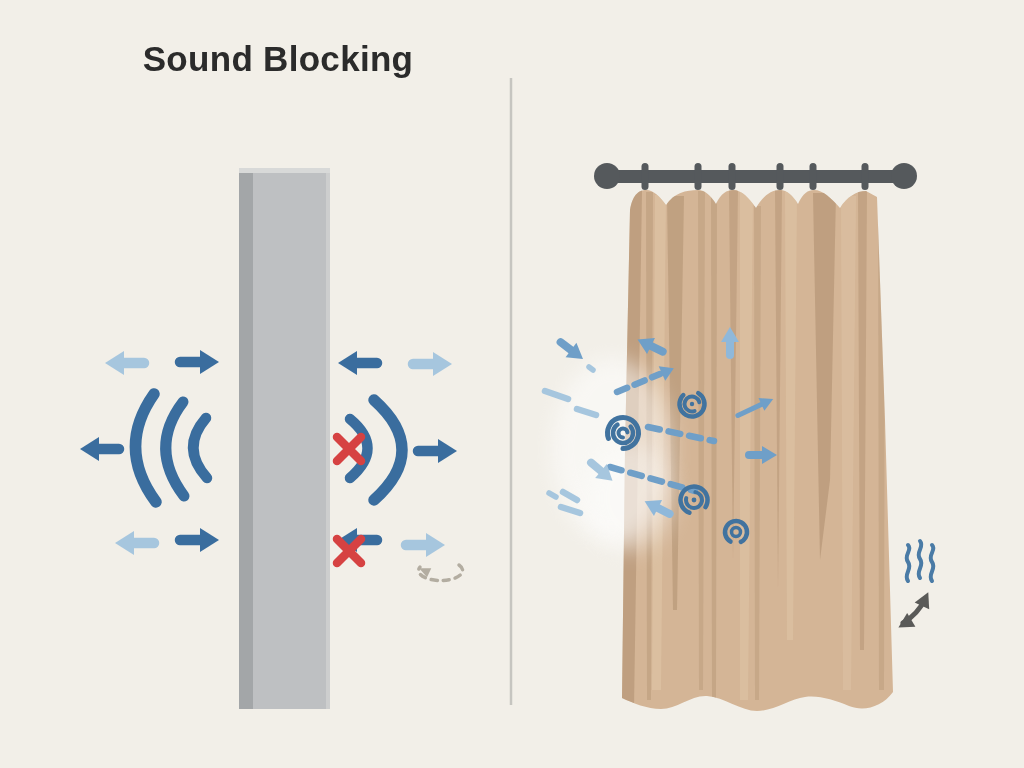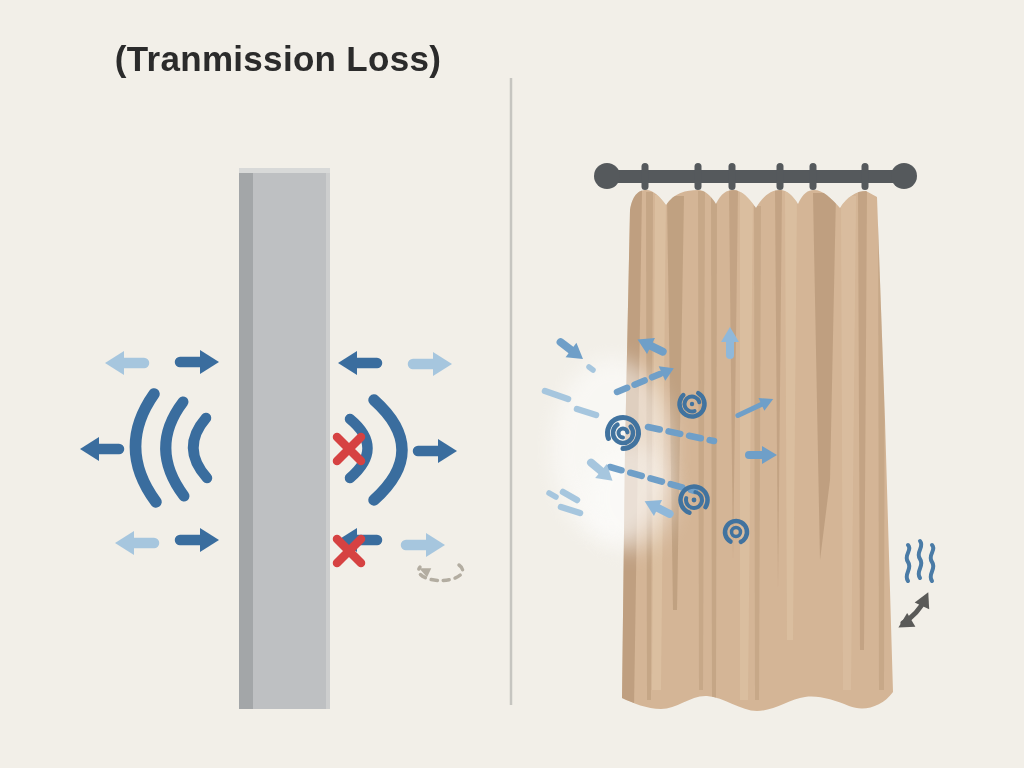--- a/index.html
+++ b/index.html
@@ -16,21 +16,21 @@
   .panel-title.left{left:58px;width:440px;}
   .panel-title.right{left:588px;width:350px;}
   svg{position:absolute;left:0;top:0;}
 </style>
 </head>
 <body>
 
 <div class="stage">
 
   <div class="panel-title left">
-    <div>(Tranmission Loss)</div>
+    <div>Sound Blocking</div>
   </div>
 
 
   <svg width="1024" height="768" viewBox="0 0 1024 768">
     <defs>
       <filter id="blur1" x="-80%" y="-80%" width="260%" height="260%">
         <feGaussianBlur stdDeviation="10"></feGaussianBlur>
       </filter>
       <clipPath id="curtainClip">
         <path d="M630,210 C633,193 640,190 646,190 C654,190 660,197 666,205 C674,193 686,190 698,190 C705,190 711,196 716,204 C721,193 727,190 733,190 C742,190 749,198 756,208 C763,196 771,190 780,190 C787,190 793,196 798,204 C803,193 808,190 814,190 C823,190 831,198 840,208 C847,197 856,191 866,191 L877,197 L885,420 L893,692 C882,707 864,712 849,706 C834,700 819,695 805,697 C790,699 774,711 757,711 C741,711 724,697 707,696 C691,695 677,709 661,709 C647,709 633,703 622,698 L625,450 Z"></path>

